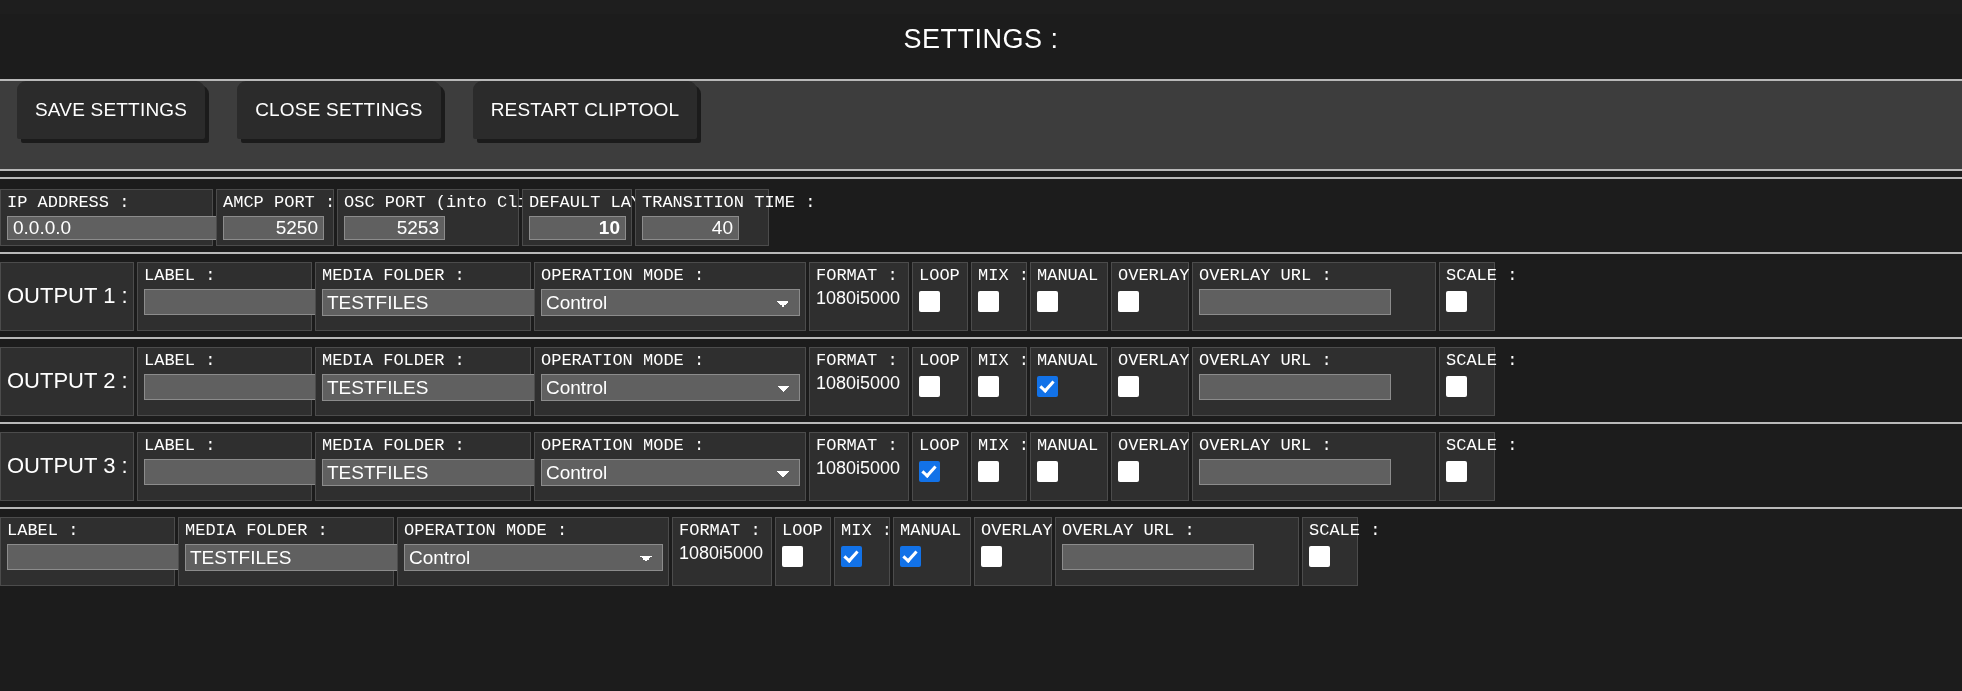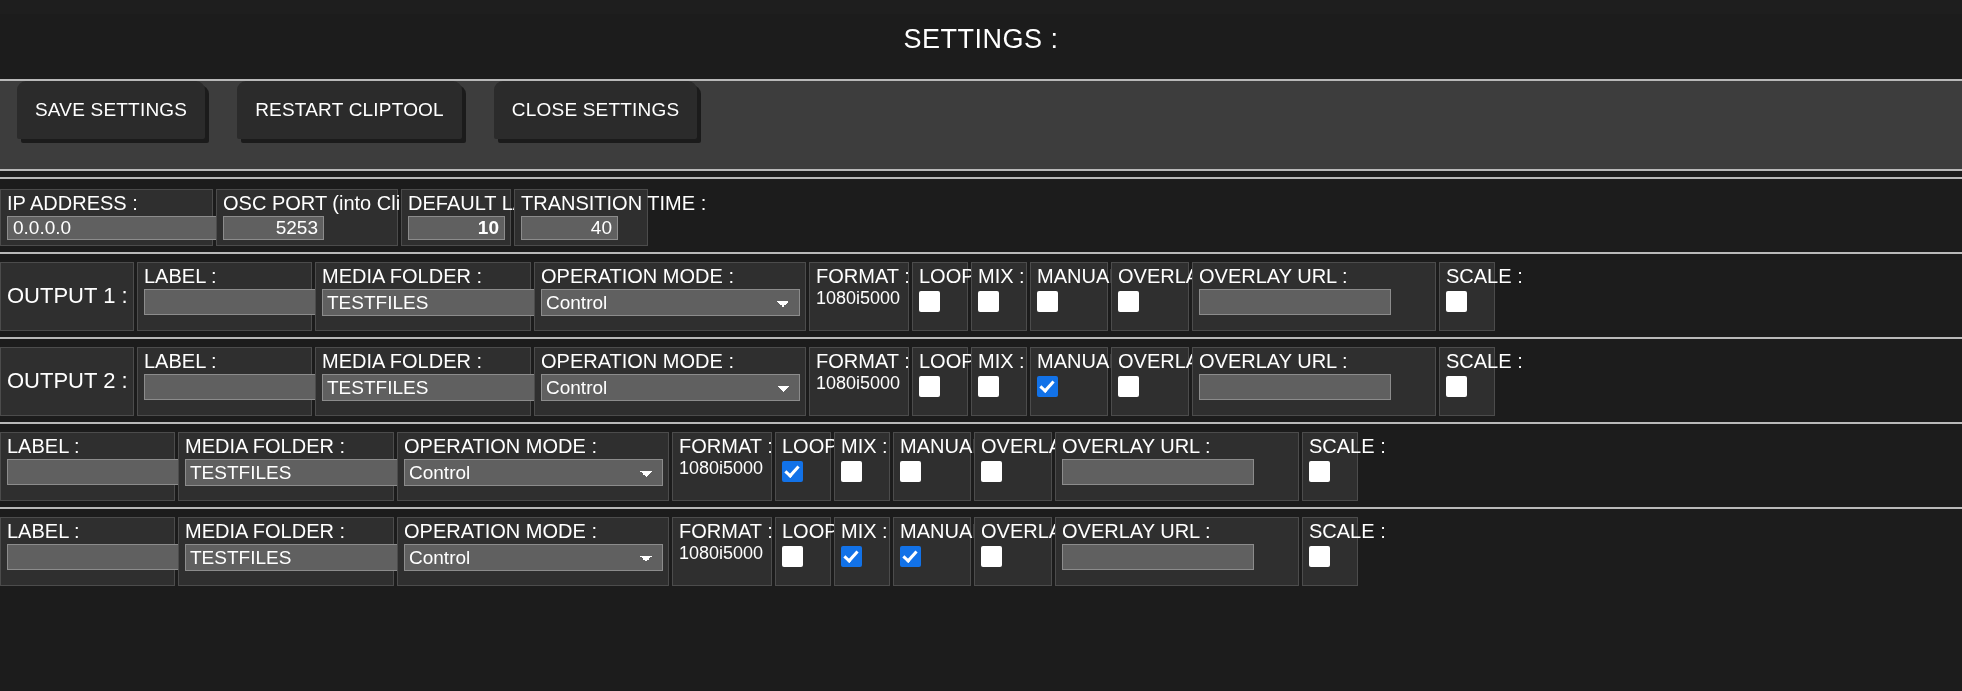--- a/index.html
+++ b/index.html
@@ -91,25 +91,26 @@
     border: 1px solid #4c4c4c;
     box-sizing: border-box;
     padding: 4px 6px 5px 6px;
     display: flex;
     flex-direction: column;
     justify-content: flex-start;
     margin-right: 3px;
   }
   .cell:last-child { margin-right: 0; }
   .cell-label {
-    font-size: 20px;
+    font-size: 17px;
     line-height: 20px;
     color: #ffffff;
     white-space: nowrap;
     font-weight: 400;
+    font-family: Liberation Mono, monospace;
   }
 
   
   .txt {
     background: #606060;
     border: 1px solid #8c8c8c;
     color: #ffffff;
     font-family: "Liberation Sans", sans-serif;
     font-size: 19px;
     height: 26px;
@@ -225,33 +226,37 @@
 </head>
 <body>
 
 <div class="header">
   <div class="header-strip-top"></div>
   <div class="header-title">SETTINGS :</div>
 </div>
 
 <div class="buttonbar">
   <button class="tool-button">SAVE SETTINGS</button>
+  <button class="tool-button">CLOSE SETTINGS</button>
   <button class="tool-button">RESTART CLIPTOOL</button>
-  <button class="tool-button">CLOSE SETTINGS</button>
 </div>
 
 <div class="div-line"></div>
 <div class="dark-gap" style="height:6px"></div>
 <div class="div-line"></div>
 <div class="dark-gap" style="height:10px"></div>
 
 <div class="row netrow">
   <div class="cell c-ip">
     <div class="cell-label">IP ADDRESS :</div>
     <input class="txt" type="text" value="0.0.0.0" style="">
+  </div>
+  <div class="cell c-amcp">
+    <div class="cell-label">AMCP PORT :</div>
+    <input class="txt num" type="text" value="5250" style="">
   </div>
   <div class="cell c-osc">
     <div class="cell-label">OSC PORT (into ClipTool) :</div>
     <input class="txt num" type="text" value="5253" style="">
   </div>
   <div class="cell c-layer">
     <div class="cell-label">DEFAULT LAYER :</div>
     <input class="txt num" type="text" value="10" style="">
   </div>
   <div class="cell c-trans">
@@ -355,20 +360,23 @@
       </div>
       <div class="cell o-chk">
         <div class="cell-label">SCALE :</div>
         <input class="chk" type="checkbox" style="">
       </div>
     </div>
     <div class="dark-gap" style="height: 6px;"></div>
     <div class="div-line"></div>
     <div class="dark-gap" style="height: 8px;"></div>
     <div class="row outrow">
+      <div class="cell o-name">
+        <div class="out-title">OUTPUT 3 :</div>
+      </div>
       <div class="cell o-label">
         <div class="cell-label">LABEL :</div>
         <input class="txt" type="text" value="" style="">
       </div>
       <div class="cell o-media">
         <div class="cell-label">MEDIA FOLDER :</div>
         <select class="sel"><option value="TESTFILES">TESTFILES</option></select>
       </div>
       <div class="cell o-opmode">
         <div class="cell-label">OPERATION MODE :</div>

